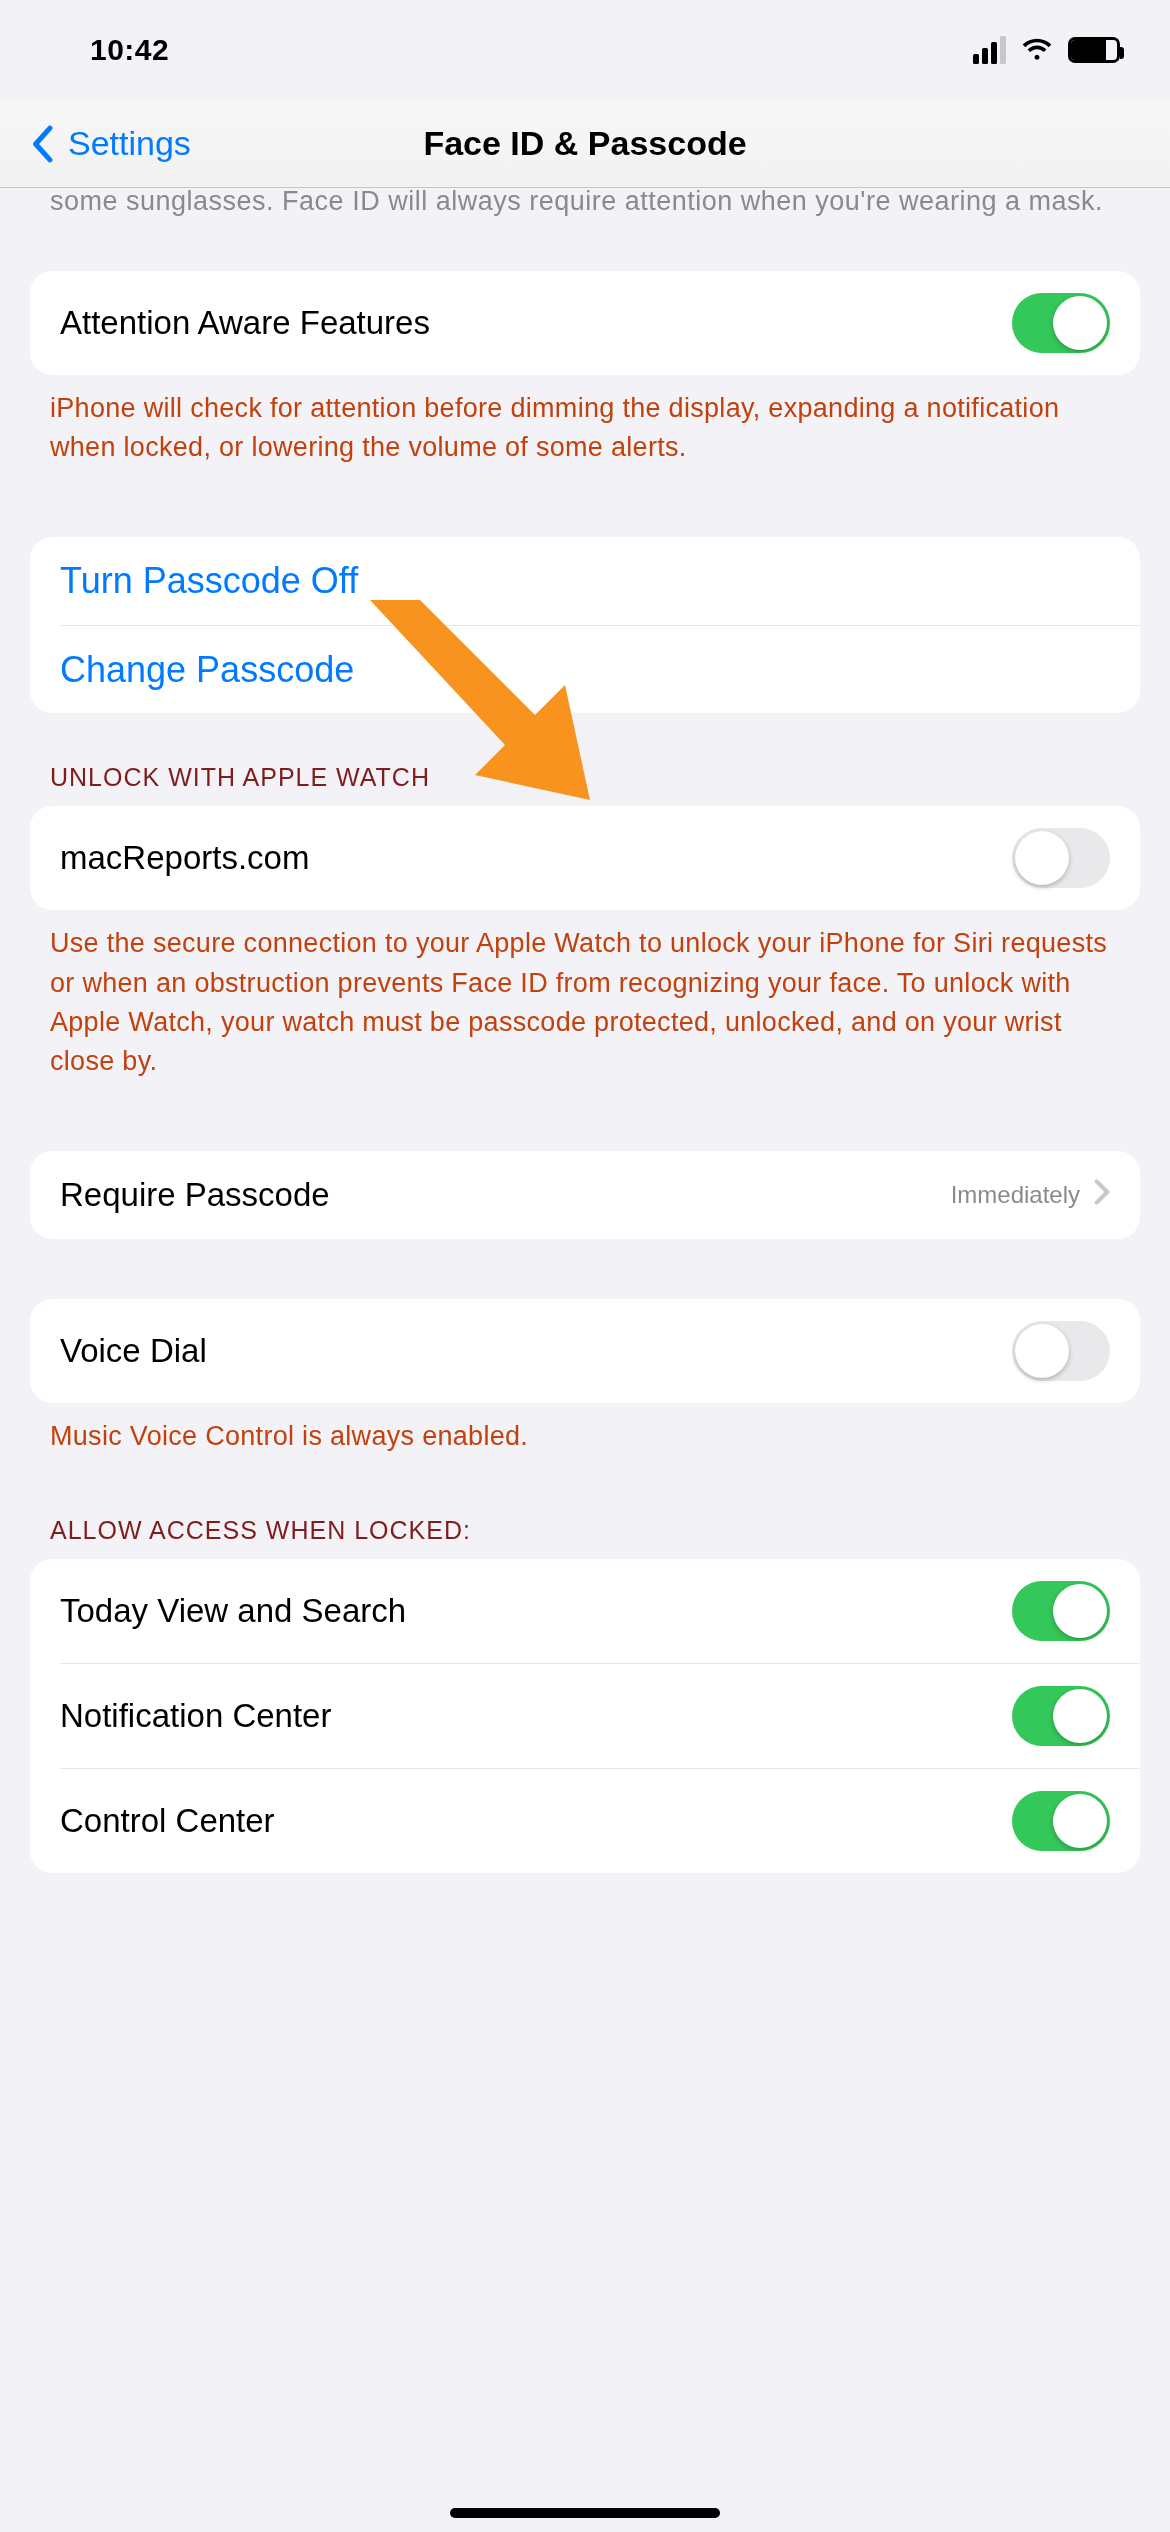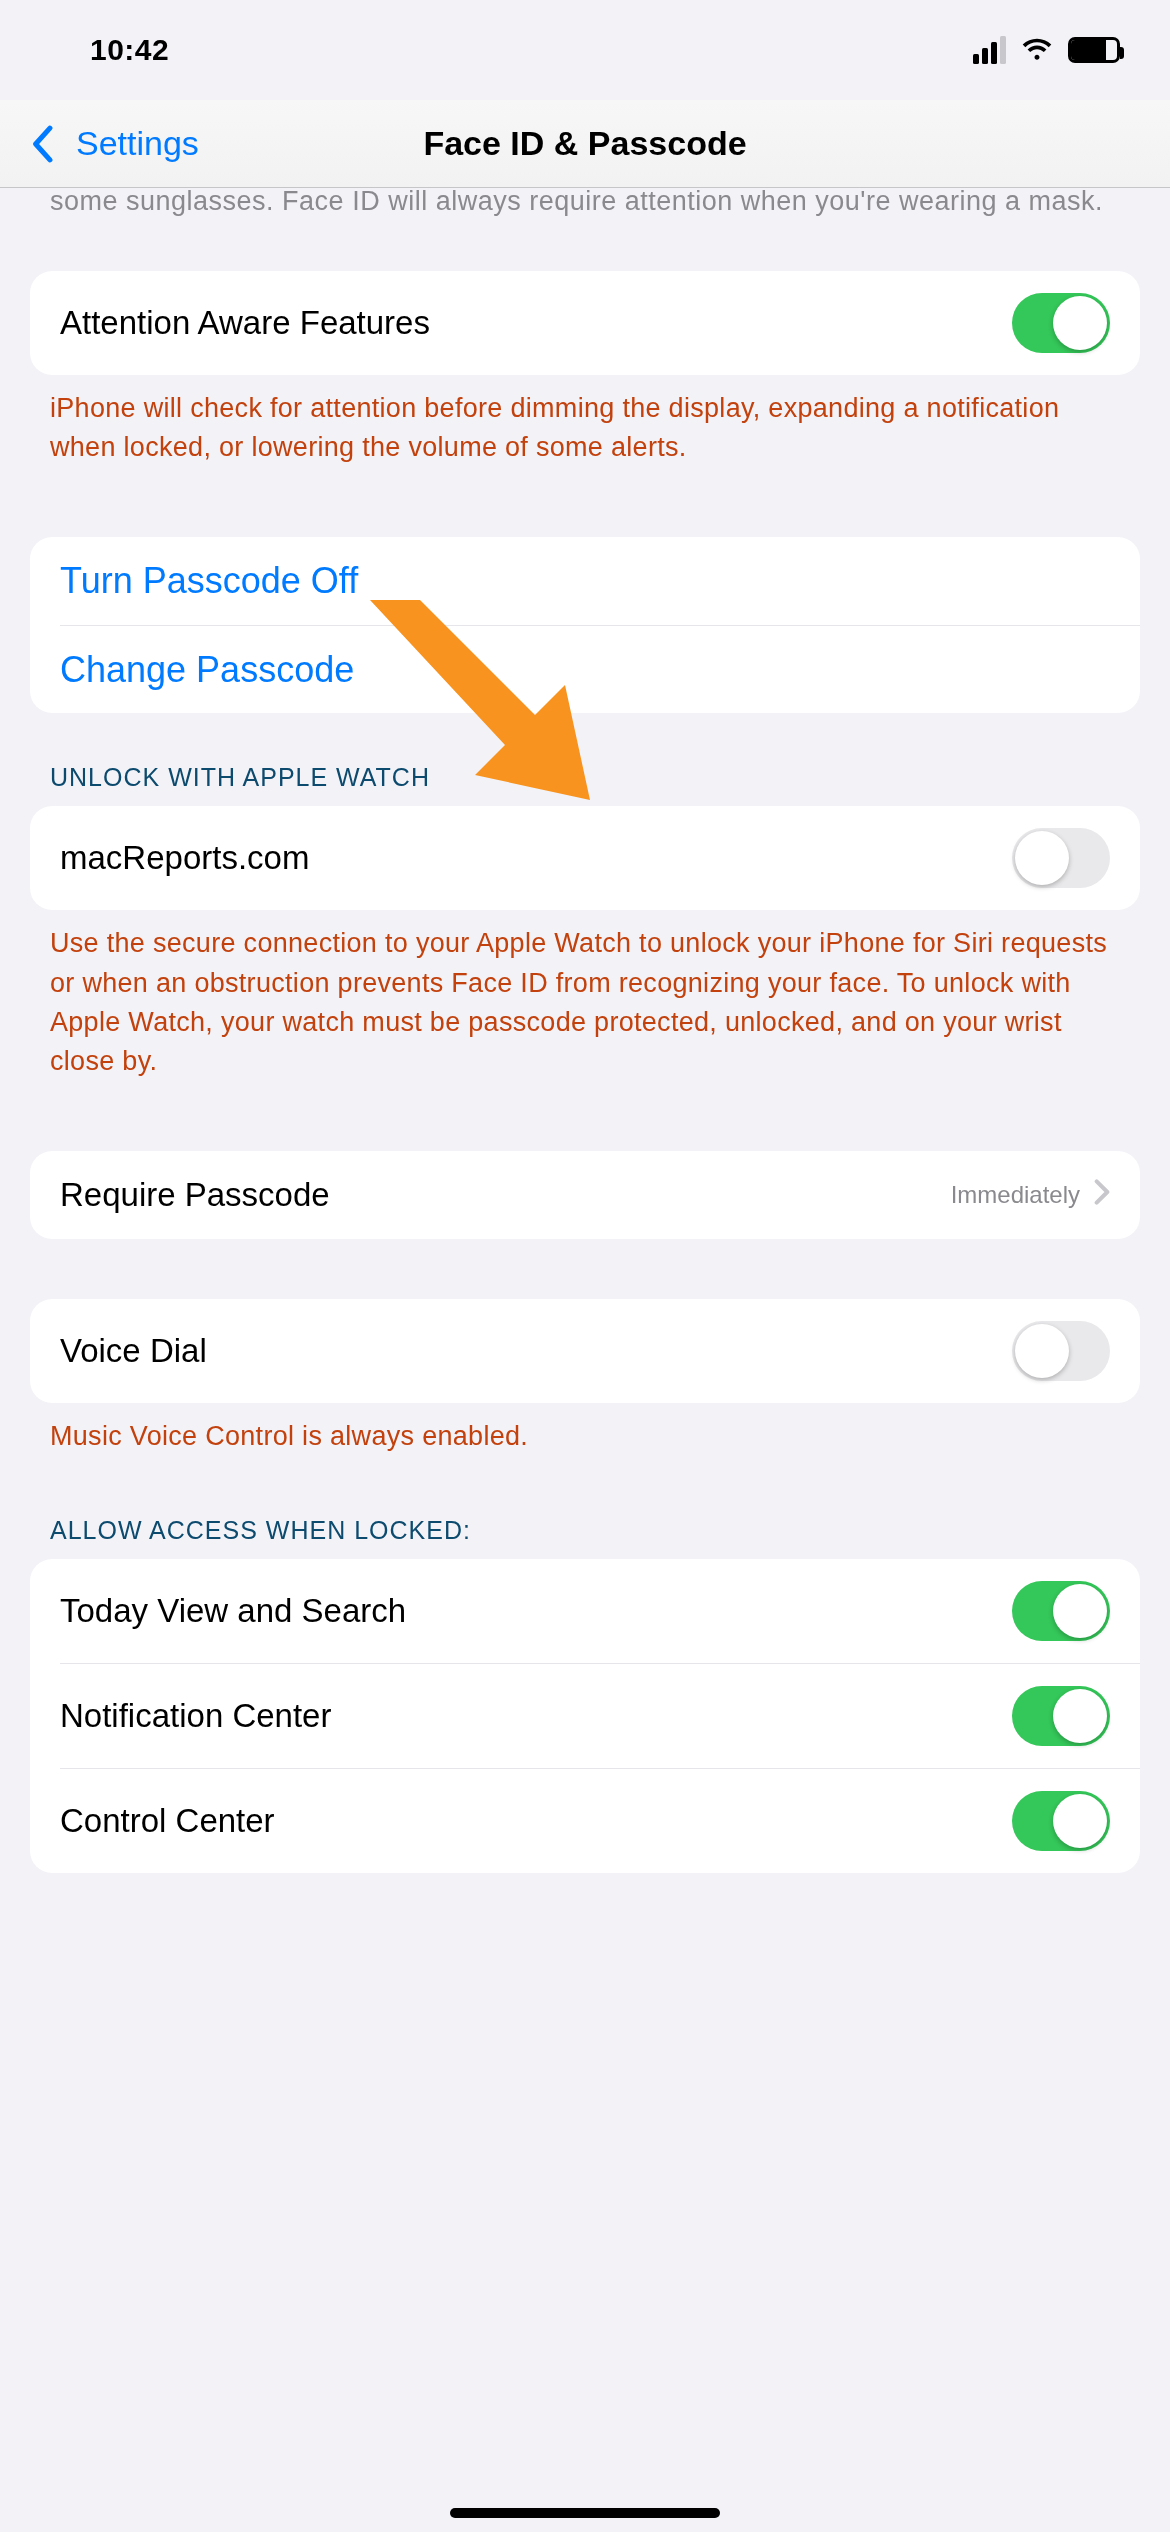--- a/index.html
+++ b/index.html
@@ -40,39 +40,39 @@
   .nav-bar {
     height: 88px;
     display: flex;
     align-items: center;
     position: relative;
     padding: 0 30px;
     border-bottom: 1px solid #c6c6c8;
     background: linear-gradient(#f7f7f7,#f2f2f2);
   }
   .nav-back {
-    display:flex; align-items:center; gap:22px;
+    display:flex; align-items:center; gap:14px;
     color:#007aff; font-size:34px; font-weight:400;
   }
   .nav-back svg { width:24px; height:38px; }
   .nav-title {
     position:absolute; left:0; right:0; text-align:center;
     font-size:34px; font-weight:600; pointer-events:none;
   }
 
   
   .content { padding: 0 0 40px 0; }
   .partial-footer {
     color:#8a8a8e; font-size:27px; line-height:1.45;
     padding: 0 50px 50px 50px; letter-spacing:0.5px;
     margin-top:-6px;
   }
 
   .section-header {
-    color:#0c4a6e; font-size:25px; letter-spacing:1px;
+    color:#7f1d1d; font-size:25px; letter-spacing:1px;
     text-transform:uppercase; padding: 50px 50px 14px 50px;
   }
   .section-footer {
     color:#c2410c; font-size:27px; line-height:1.45;
     padding: 14px 50px 10px 50px; letter-spacing:0.3px;
   }
   .spacer { height: 60px; }
 
   .group {
     background:#fff; border-radius:22px; margin: 0 30px; overflow:hidden;

